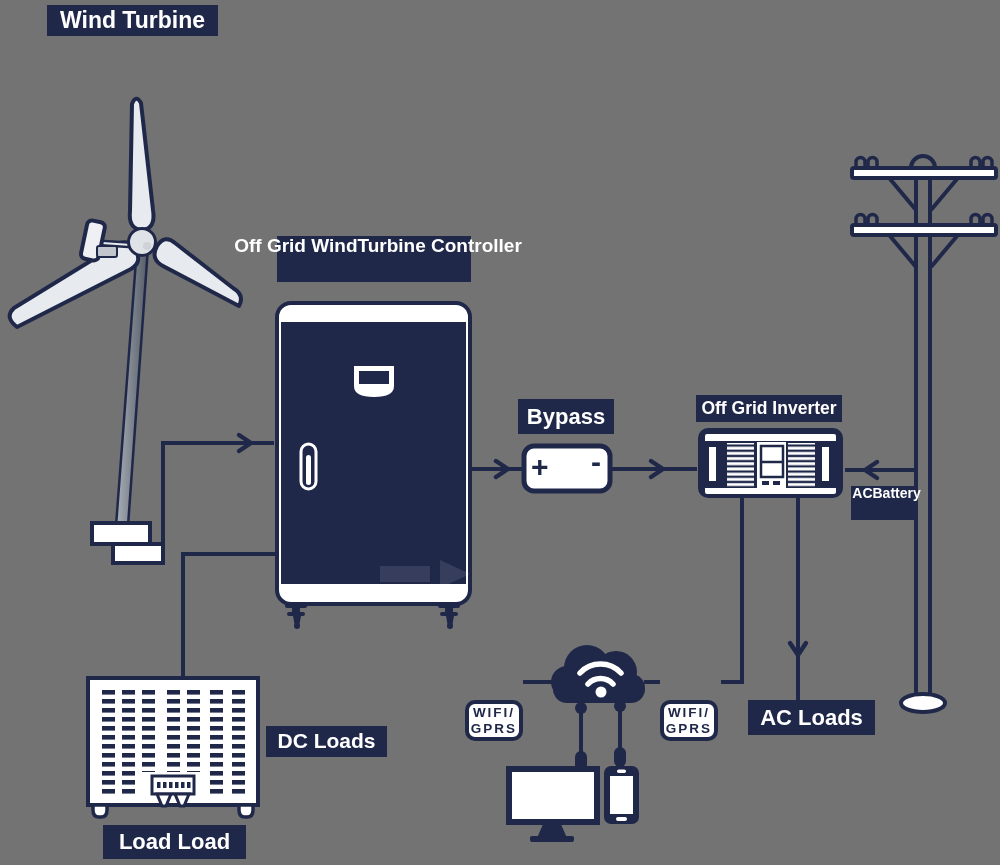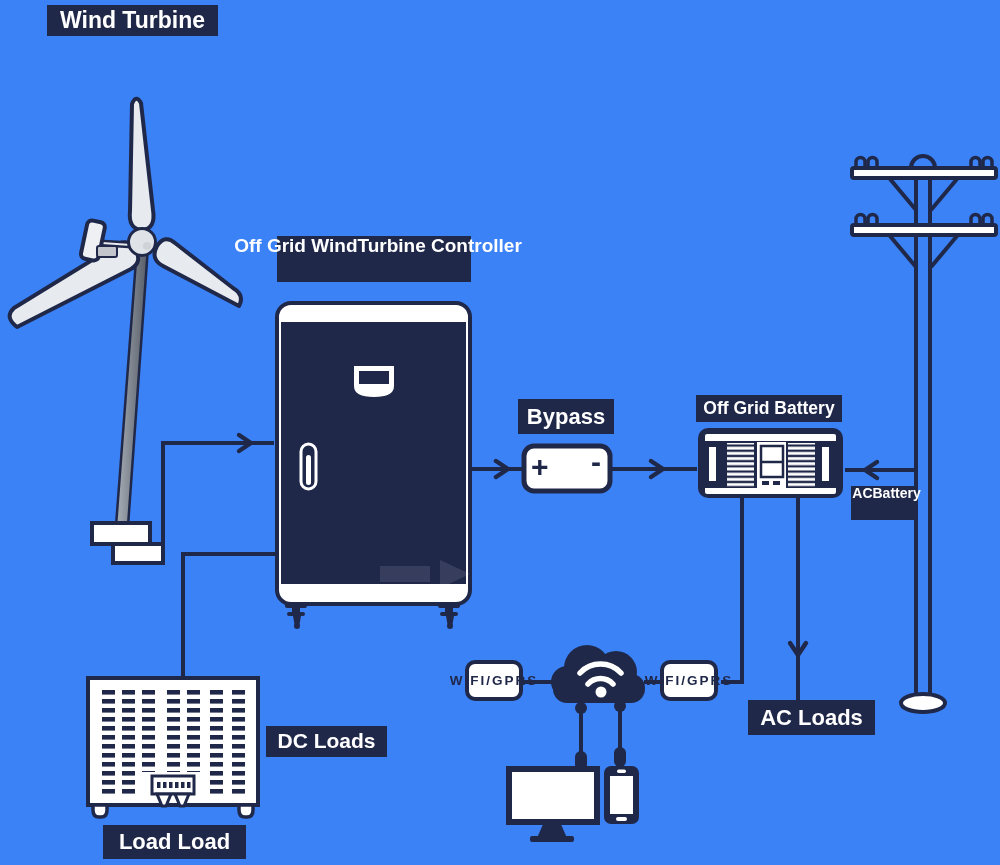--- a/index.html
+++ b/index.html
@@ -1,39 +1,39 @@
 <!DOCTYPE html>
 <html><head>
 <meta charset="utf-8">
 <style>
   html,body{margin:0;padding:0;background:#ffffff;}
   #stage{
-    position:relative;width:1000px;height:865px;background:#3b82f6;
+    position:relative;width:1000px;height:865px;background:#737373;
     font-family:"Liberation Sans",sans-serif;overflow:hidden;
   }
   #diagram-svg{position:absolute;left:0;top:0;width:1000px;height:865px;}
   .tag{
     position:absolute;background:#20284a;color:#ffffff;font-weight:bold;
     display:flex;align-items:center;justify-content:center;
     line-height:1.08;box-sizing:border-box;white-space:nowrap;
   }
   .tag.two{flex-direction:row;align-items:flex-start;justify-content:center;padding-left:8px;}
   #lbl-wind-turbine{left:47px;top:5px;width:171px;height:31px;font-size:23px;}
   #lbl-controller{left:277px;top:236px;width:194px;height:46px;font-size:19px;}
   #lbl-battery{left:518px;top:399px;width:96px;height:35px;font-size:22px;}
   #lbl-inverter{left:696px;top:395px;width:146px;height:27px;font-size:17.5px;}
   #lbl-ac-bypass{left:851px;top:486px;width:63px;height:34px;font-size:14px;}
   #lbl-ac-loads{left:748px;top:700px;width:127px;height:35px;font-size:22px;}
   #lbl-dc-loads{left:266px;top:726px;width:121px;height:31px;font-size:21px;}
   #lbl-dump-load{left:103px;top:825px;width:143px;height:34px;font-size:22px;}
   .wifi-box{
     position:absolute;width:50px;height:33px;background:#ffffff;color:#20284a;
     border:4px solid #20284a;border-radius:10px;font-weight:bold;font-size:13.5px;
-    letter-spacing:2px;line-height:1.15;display:flex;flex-direction:row;
-    align-items:center;justify-content:center;box-sizing:content-box;
+    letter-spacing:2px;line-height:1.15;display:flex;flex-direction:column;
+    align-items:center;justify-content:center;box-sizing:content-box;margin-top:40px;
   }
   #wifi-left{left:465px;top:660px;}
   #wifi-right{left:660px;top:660px;}
   .bsign{position:absolute;color:#20284a;font-weight:bold;font-size:30px;line-height:1;}
   #bat-plus{left:531px;top:452px;}
   #bat-minus{left:591px;top:447px;}
 </style>
 </head>
 <body>
 
@@ -232,21 +232,21 @@
 
   <div class="tag" id="lbl-wind-turbine">Wind Turbine</div>
 
   <div class="tag two" id="lbl-controller">
     <span>Off Grid Wind</span>
     <span>Turbine Controller</span>
   </div>
 
   <div class="tag" id="lbl-battery">Bypass</div>
 
-  <div class="tag" id="lbl-inverter">Off Grid Battery</div>
+  <div class="tag" id="lbl-inverter">Off Grid Inverter</div>
 
   <div class="tag two" id="lbl-ac-bypass">
     <span>AC</span>
     <span>Battery</span>
   </div>
 
   <div class="tag" id="lbl-ac-loads">AC Loads</div>
 
   <div class="tag" id="lbl-dc-loads">DC Loads</div>
 

